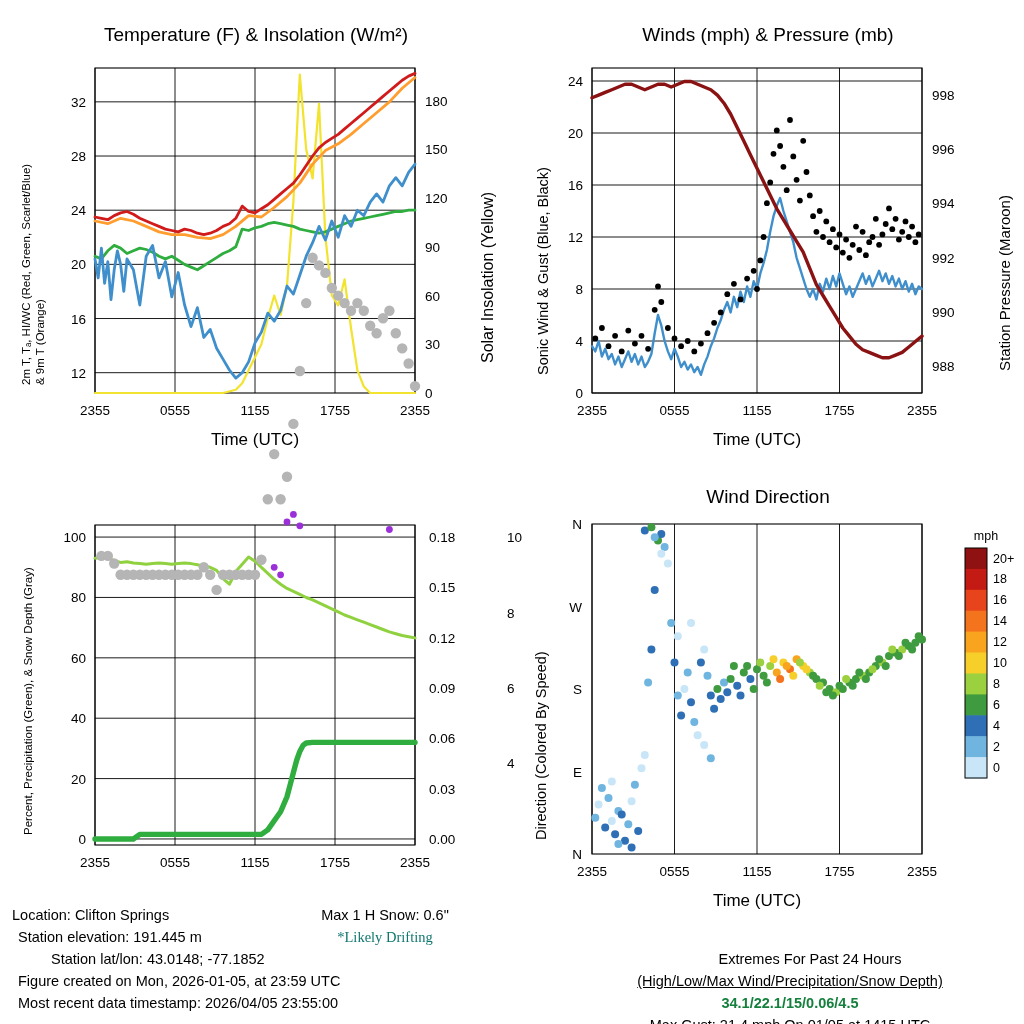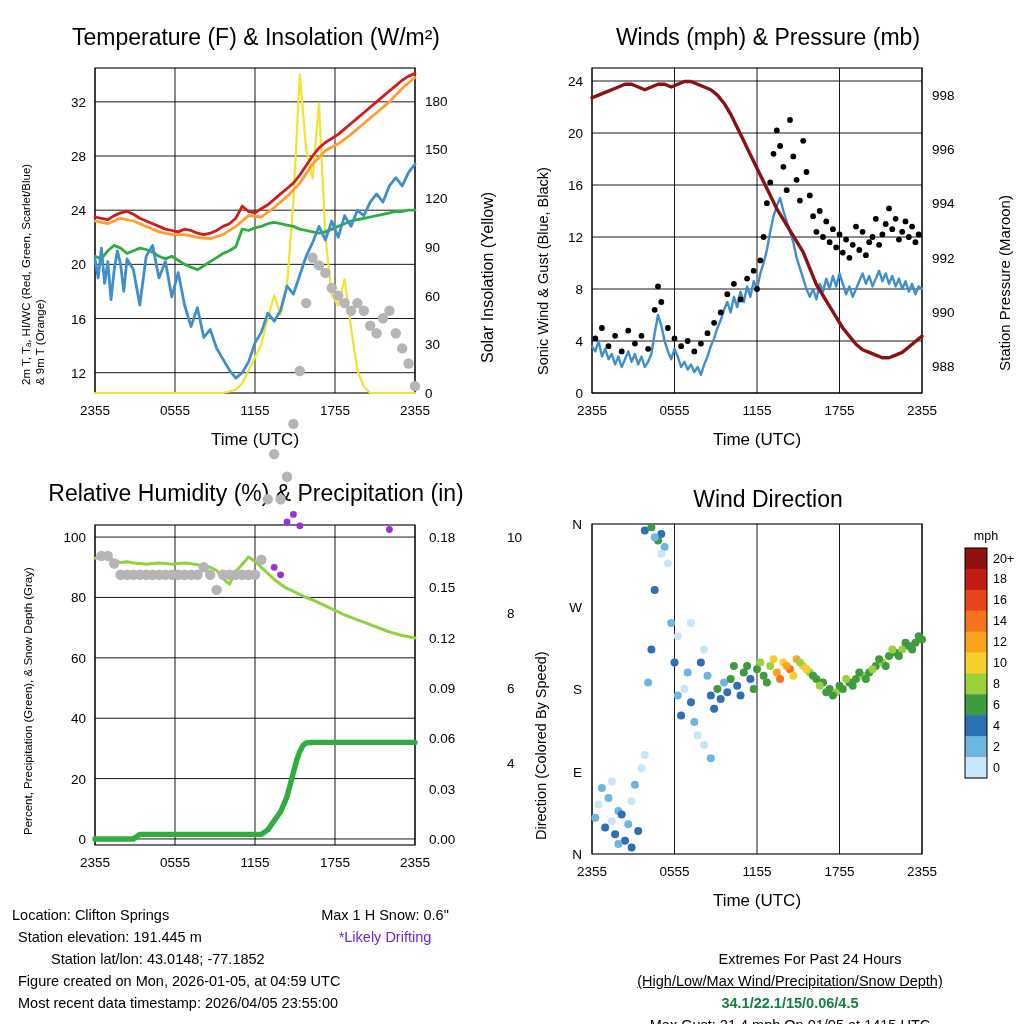--- a/index.html
+++ b/index.html
@@ -1,23 +1,23 @@
 <!DOCTYPE html>
 <html><head>
 <meta charset="utf-8">
 <style>
   html,body{margin:0;padding:0;background:#ffffff;}
   body{width:1024px;height:1024px;font-family:"Liberation Sans",sans-serif;color:#000;overflow:hidden;}
   #root{position:relative;width:1024px;height:1024px;}
   .panel{position:absolute;}
-  .ptitle{position:absolute;text-align:center;font-size:23px;color:#000;white-space:nowrap;}
+  .ptitle{position:absolute;text-align:center;font-size:19px;color:#000;white-space:nowrap;}
   .foot{position:absolute;font-size:14.5px;color:#000;white-space:nowrap;}
   .footc{position:absolute;font-size:14.5px;color:#000;white-space:nowrap;text-align:center;}
   .red{color:#15803d;}
-  .purple{color:#6d28d9;}
+  .purple{color:#0f766e;font-family:Liberation Serif, serif;}
   svg{position:absolute;left:0;top:0;overflow:visible;}
 </style>
 </head>
 <body>
 
 <div id="root">
 
   <div class="panel" style="left:0;top:0;width:512px;height:460px;">
     <div class="ptitle" style="left:0;top:24px;width:512px;">Temperature (F) &amp; Insolation (W/m²)</div>
     <svg id="svg1" width="512" height="460">
@@ -175,21 +175,20 @@
         <circle cx="393.5" cy="221.4" r="2.9" fill="#000000"></circle>
         <circle cx="396.8" cy="237.0" r="2.9" fill="#000000"></circle>
         <circle cx="400.1" cy="226.6" r="2.9" fill="#000000"></circle>
         <circle cx="403.4" cy="242.2" r="2.9" fill="#000000"></circle>
         <circle cx="406.7" cy="234.4" r="2.9" fill="#000000"></circle>
         <path d="M80.0 97.8 L86.6 95.1 L93.2 92.4 L99.8 89.7 L106.4 87.0 L113.0 84.3 L119.6 84.3 L126.2 87.0 L132.8 89.7 L139.4 87.0 L146.0 84.3 L152.6 84.3 L159.2 87.0 L165.8 84.3 L172.4 81.5 L179.0 81.5 L185.6 84.3 L192.2 87.0 L198.8 89.7 L205.4 95.1 L212.0 103.2 L218.6 114.0 L225.2 127.6 L231.8 141.1 L238.4 154.7 L245.0 168.2 L251.6 181.8 L258.2 195.3 L264.8 208.8 L271.4 219.7 L278.0 230.5 L284.6 241.3 L291.2 252.2 L297.8 268.4 L304.4 284.7 L311.0 295.5 L317.6 306.3 L324.2 317.2 L330.8 328.0 L337.4 336.1 L344.0 344.3 L350.6 349.7 L357.2 352.4 L363.8 355.1 L370.4 357.8 L377.0 357.8 L383.6 355.1 L390.2 352.4 L396.8 347.0 L403.4 341.5 L410.0 336.1" fill="none" stroke="#8b1212" stroke-width="3.4" stroke-linejoin="round" stroke-linecap="round"></path>
       </svg>
   </div>
 
   <div class="panel" style="left:0;top:460px;width:512px;height:460px;">
-    <div class="ptitle" style="left:0;top:20px;width:512px;">Relative Humidity (%) &amp; Precipitation (in)</div>
     <svg id="svg3" width="512" height="460">
         <line x1="95" y1="65" x2="95" y2="385" stroke="#000" stroke-width="0.9"></line>
         <line x1="175" y1="65" x2="175" y2="385" stroke="#000" stroke-width="0.9"></line>
         <line x1="255" y1="65" x2="255" y2="385" stroke="#000" stroke-width="0.9"></line>
         <line x1="335" y1="65" x2="335" y2="385" stroke="#000" stroke-width="0.9"></line>
         <line x1="415" y1="65" x2="415" y2="385" stroke="#000" stroke-width="0.9"></line>
         <line x1="95" y1="378.9622641509434" x2="415" y2="378.9622641509434" stroke="#000" stroke-width="0.9"></line>
         <line x1="95" y1="318.58490566037733" x2="415" y2="318.58490566037733" stroke="#000" stroke-width="0.9"></line>
         <line x1="95" y1="258.2075471698113" x2="415" y2="258.2075471698113" stroke="#000" stroke-width="0.9"></line>
         <line x1="95" y1="197.83018867924528" x2="415" y2="197.83018867924528" stroke="#000" stroke-width="0.9"></line>
@@ -435,21 +434,21 @@
         <text x="481" y="284.6" font-size="12.5" font-family="Liberation Sans, sans-serif" text-anchor="start" fill="#000">2</text>
         <rect x="453" y="291.1" width="22" height="21.5" fill="#c8e6f7"></rect>
         <text x="481" y="305.5" font-size="12.5" font-family="Liberation Sans, sans-serif" text-anchor="start" fill="#000">0</text>
         <rect x="453" y="82" width="22" height="230" fill="none" stroke="#000" stroke-width="1"></rect>
       </svg>
   </div>
 
   <div class="foot" style="left:12px;top:907px;">Location: Clifton Springs</div>
   <div class="foot" style="left:18px;top:929px;">Station elevation: 191.445 m</div>
   <div class="foot" style="left:18px;top:951px;margin-left:33px;">Station lat/lon: 43.0148; -77.1852</div>
-  <div class="foot" style="left:18px;top:973px;">Figure created on Mon, 2026-01-05, at 04:59 UTC</div>
+  <div class="foot" style="left:18px;top:973px;">Figure created on Mon, 2026-01-05, at 23:59 UTC</div>
   <div class="foot" style="left:18px;top:995px;">Most recent data timestamp: 2026/04/05 23:55:00</div>
 
   <div class="footc" style="left:270px;top:907px;width:230px;">Max 1 H Snow: 0.6"</div>
   <div class="footc purple" style="left:270px;top:929px;width:230px;">*Likely Drifting</div>
 
   <div class="footc" style="left:600px;top:951px;width:420px;">Extremes For Past 24 Hours</div>
   <div class="footc" style="left:560px;top:973px;width:460px;text-decoration:underline;">(High/Low/Max Wind/Precipitation/Snow Depth)</div>
   <div class="footc red" style="left:560px;top:995px;width:460px;font-weight:bold;">34.1/22.1/15/0.06/4.5</div>
   <div class="footc" style="left:560px;top:1017px;width:460px;">Max Gust: 21.4 mph On 01/05 at 1415 UTC</div>
 

